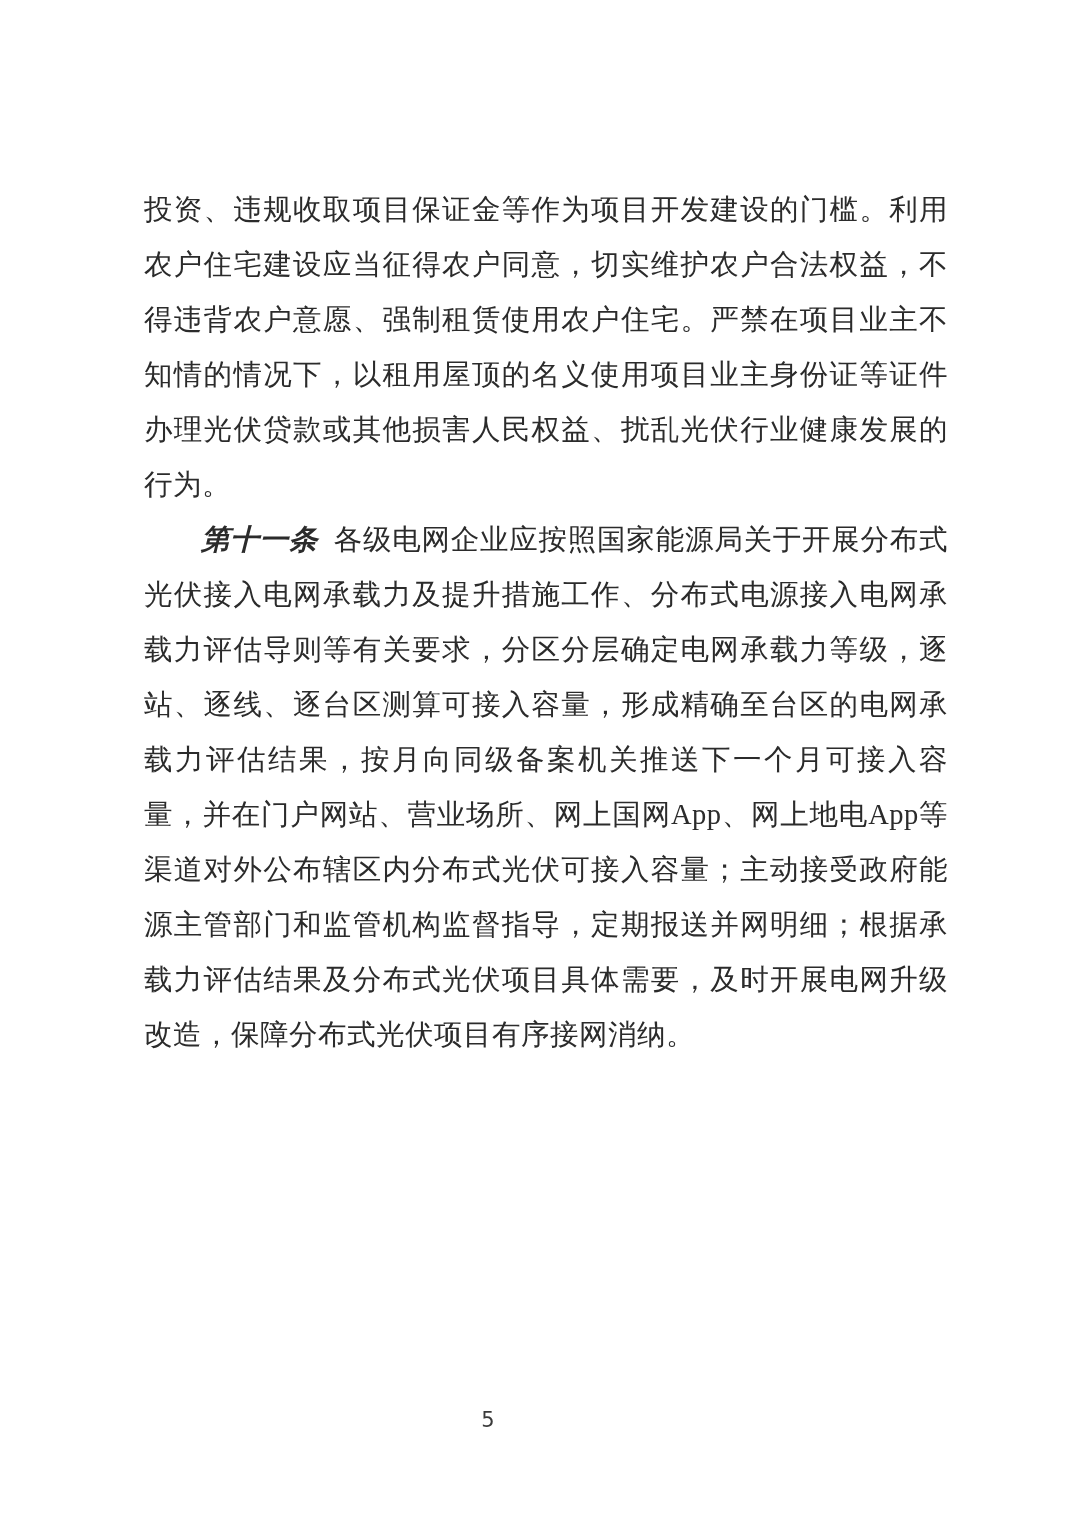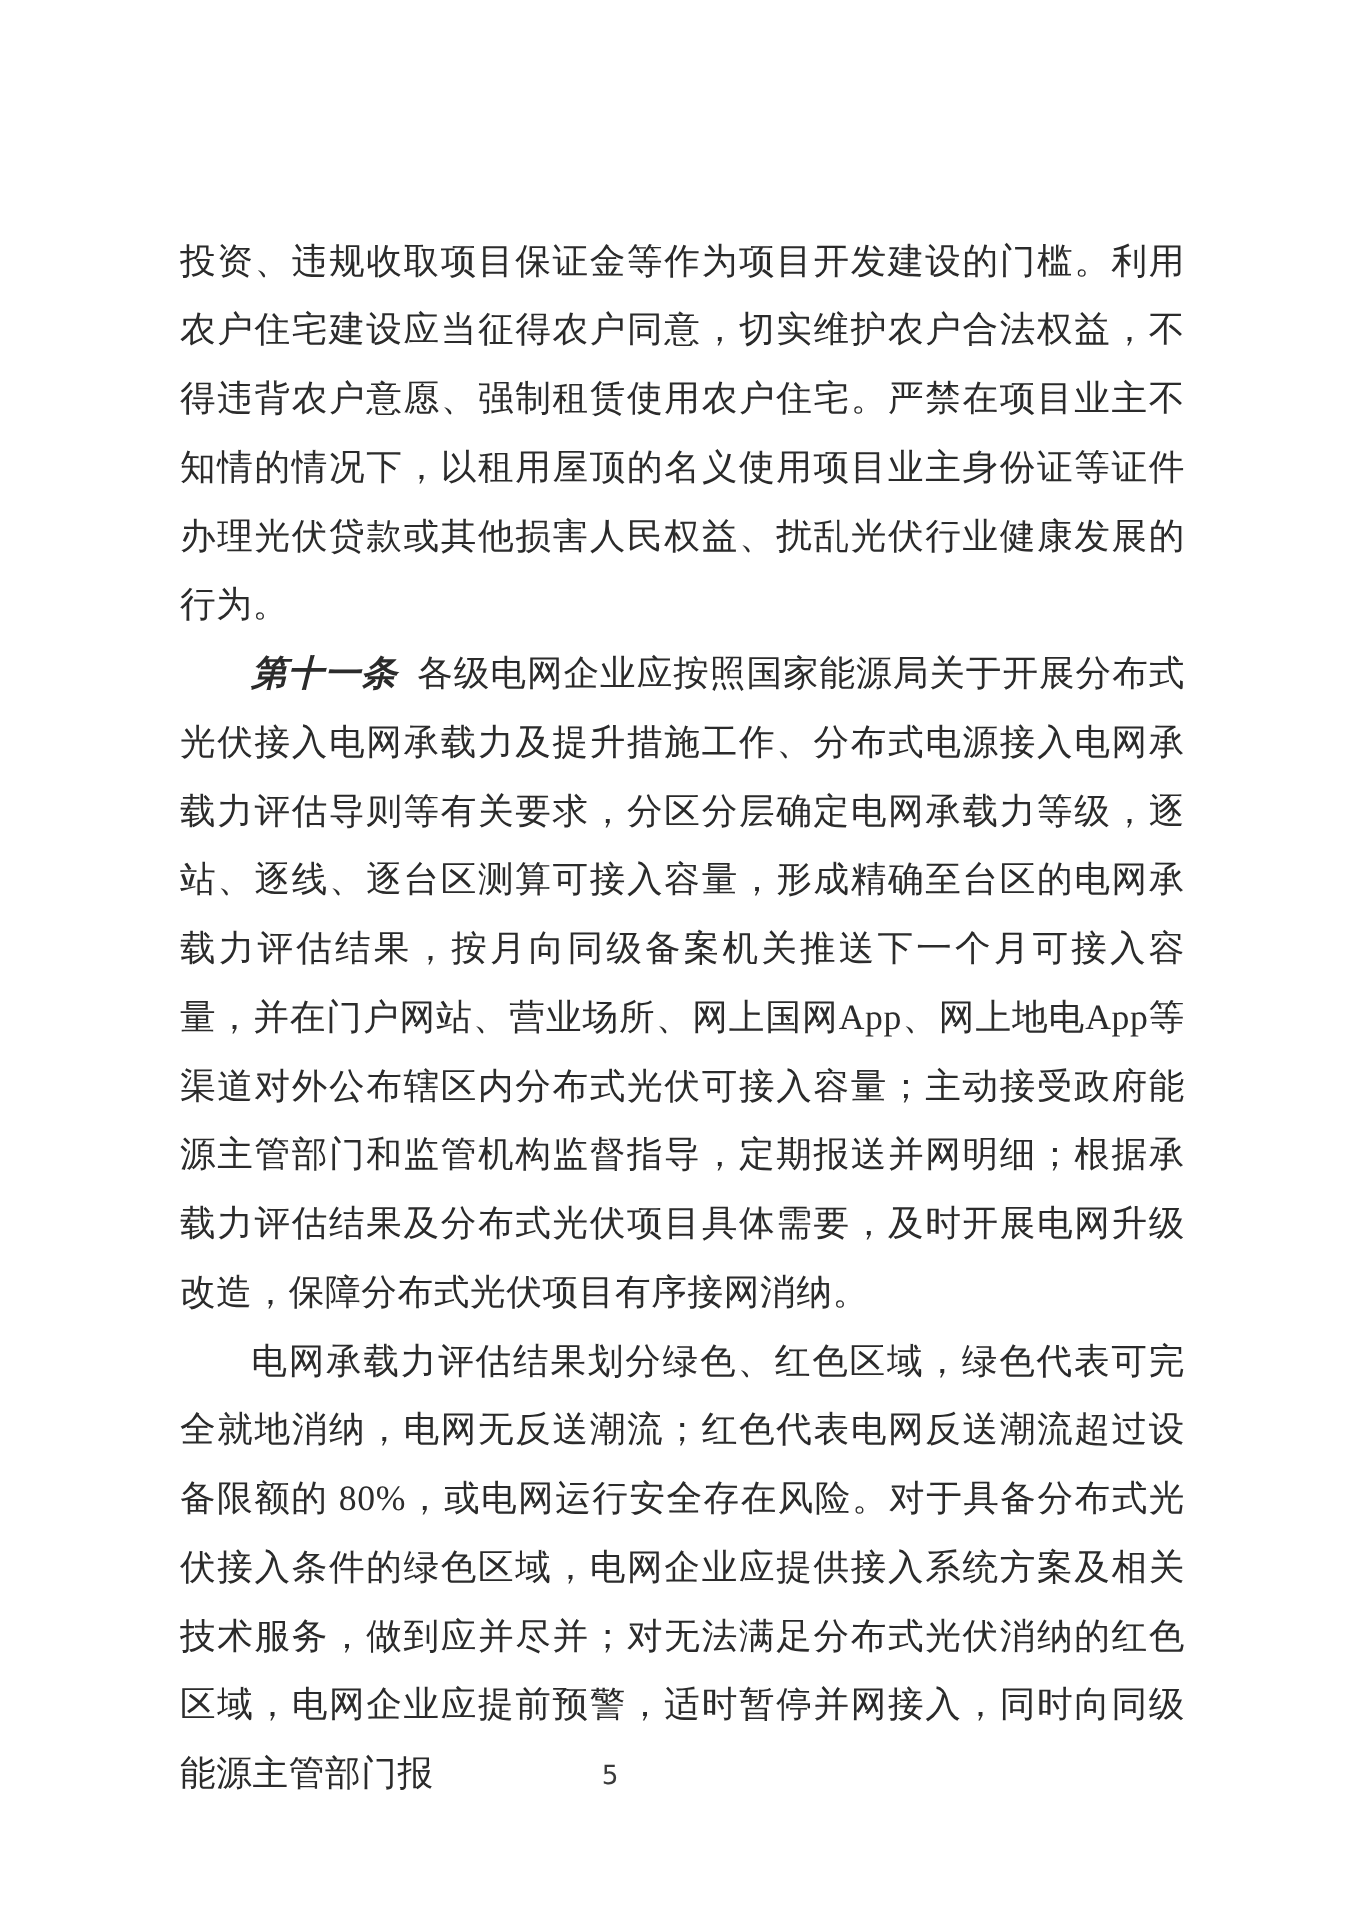--- a/index.html
+++ b/index.html
@@ -54,19 +54,18 @@
 <body>
 
 <div class="page">
 
   <div class="content">
 
     <p>投资、违规收取项目保证金等作为项目开发建设的门槛。利用农户住宅建设应当征得农户同意，切实维护农户合法权益，不得违背农户意愿、强制租赁使用农户住宅。严禁在项目业主不知情的情况下，以租用屋顶的名义使用项目业主身份证等证件办理光伏贷款或其他损害人民权益、扰乱光伏行业健康发展的行为。</p>
 
     <p class="indent"><span class="article-lead">第十一条</span><span>各级电网企业应按照国家能源局关于开展分布式光伏接入电网承载力及提升措施工作、分布式电源接入电网承载力评估导则等有关要求，分区分层确定电网承载力等级，逐站、逐线、逐台区测算可接入容量，形成精确至台区的电网承载力评估结果，按月向同级备案机关推送下一个月可接入容量，并在门户网站、营业场所、网上国网App、网上地电App等渠道对外公布辖区内分布式光伏可接入容量；主动接受政府能源主管部门和监管机构监督指导，定期报送并网明细；根据承载力评估结果及分布式光伏项目具体需要，及时开展电网升级改造，保障分布式光伏项目有序接网消纳。</span></p>
 
-    <p class="indent">电网承载力评估结果划分绿色、红色区域，绿色代表可完全就地消纳，电网无反送潮流；红色代表电网反送潮流超过设备限额的 80%，或电网运行安全存在风险。对于具备分布式光伏接入条件的绿色区域，电网企业应提供接入系统方案及相关技术服务，做到应并尽并；对无法满足分布式光伏消纳的红色区域，电网企业应提前预警，适时暂停并网接入，同时向同级能源主管部门报</p>
 
   </div>
 
   <div class="page-number">5</div>
 
 </div>
 
 </body></html>

